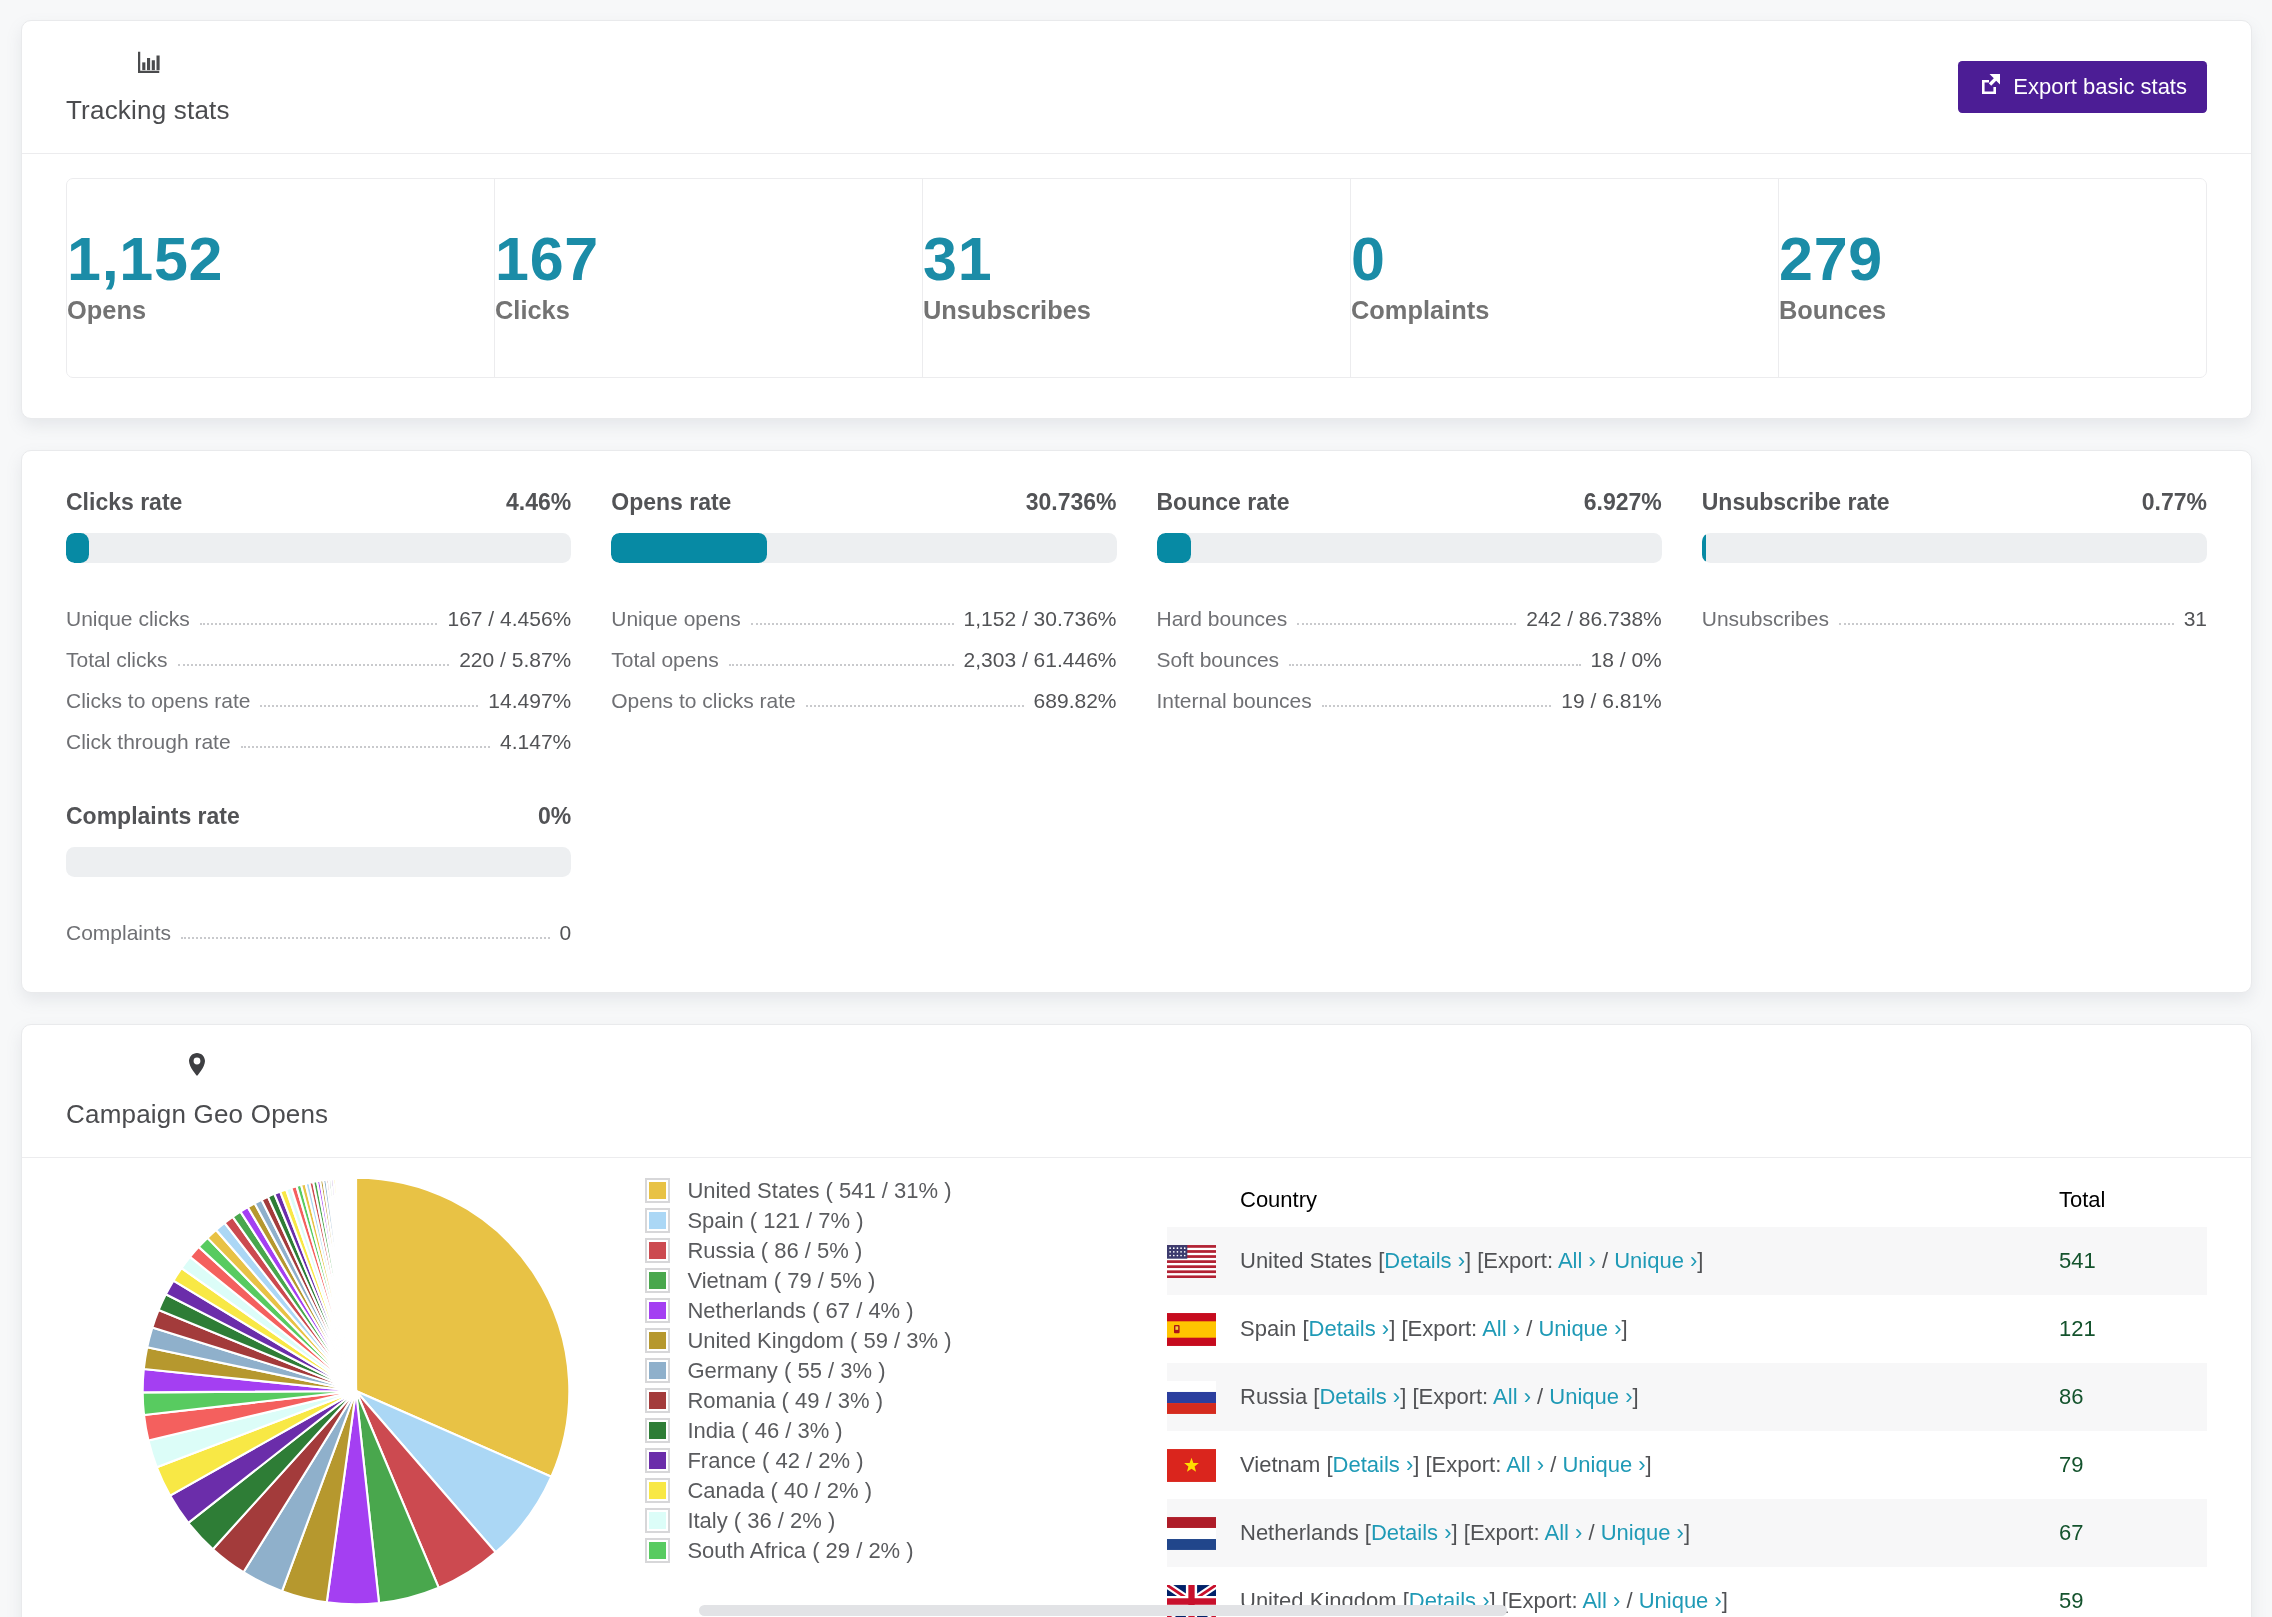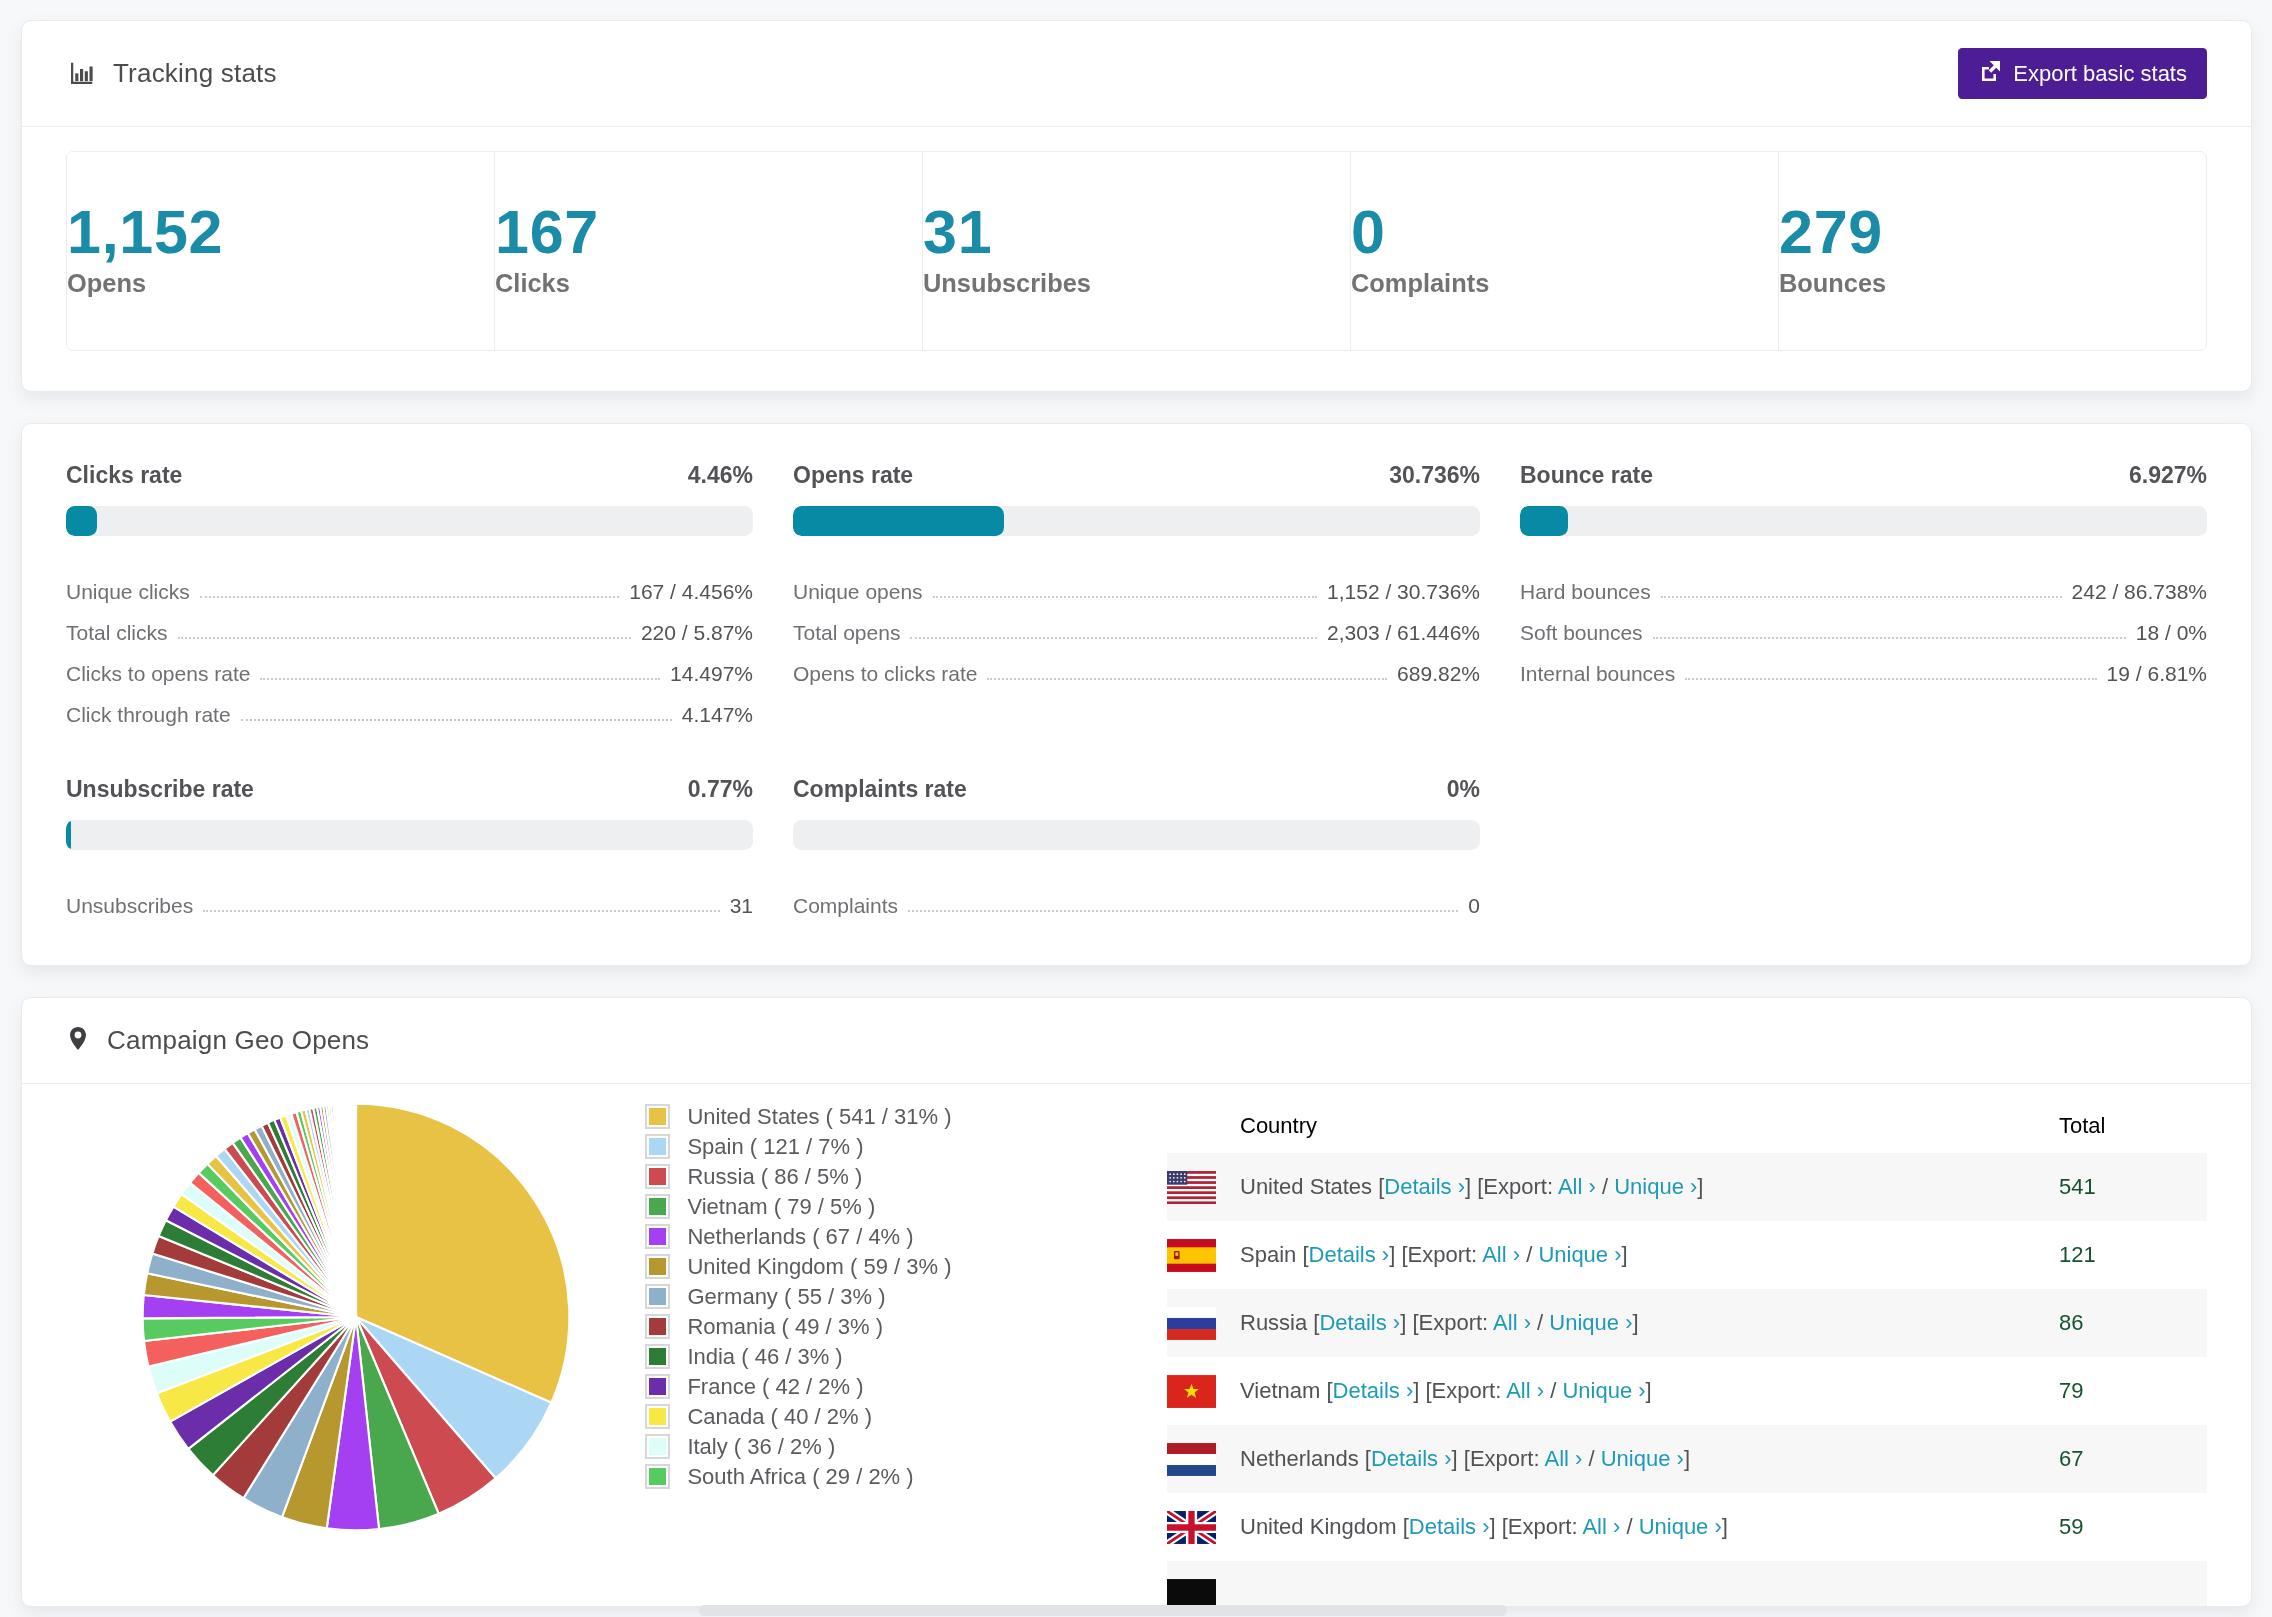--- a/index.html
+++ b/index.html
@@ -17,38 +17,38 @@
     border-radius: 10px;
     box-shadow: 0 7px 15.5px rgba(125,135,150,.14);
     margin-bottom: 31px;
     overflow: hidden;
   }
   
   .card-head {
     display: flex; align-items: center; justify-content: space-between;
     padding: 27px 44px; border-bottom: 0.7px solid #ececee;
   }
-  .head-left { display: flex; align-items: center; gap: 17px; }
+  .head-left { display: flex; align-items: center; gap: 17px; flex-direction: column; }
   .head-title { font-size: 26px; font-weight: 500; color: #4b4c4f; letter-spacing: 0.2px; }
   .head-icon svg { display: block; }
   .btn-teal {
     display: flex; align-items: center; gap: 11.3px;
     background: #4c1d95; color: #fff; border: none; border-radius: 4.2px;
     font-size: 22px; font-family: inherit; padding: 10.6px 20px; cursor: pointer;
   }
   
   .card1-body { padding: 24px 44px 40px; }
   .summary-row { display: flex; border: 0.7px solid #ececee; border-radius: 7px; background:#fff; }
   .sum-cell { flex: 1; padding: 45px 0 52px; }
   .sum-cell + .sum-cell { border-left: 0.7px solid #ececee; }
   .sum-num { font-size: 61px; font-weight: 700; color: #1b8ca7; letter-spacing: 0.7px; }
   .sum-label { font-size: 25.4px; color: #737373; margin-top: 2px; font-weight: bold; }
   
   .card2 { padding: 38px 44px 47px; }
-  .rates-grid { display: grid; grid-template-columns: repeat(3, 1fr); column-gap: 40px; row-gap: 49px; }
+  .rates-grid { display: grid; grid-template-columns: repeat(4, 1fr); column-gap: 40px; row-gap: 49px; }
   .rate-head { display: flex; justify-content: space-between; align-items: baseline;
     font-size: 23px; font-weight: 700; color: #525356; }
   .track { margin-top: 17px; height: 30px; background: #edeff1; border-radius: 8.5px; overflow: hidden; }
   .fill { height: 100%; background: #078aa4; border-radius: 8.5px; }
   .rate-rows { margin-top: 27px; }
   .drow { display: flex; align-items: flex-end; font-size: 21px; height: 41px; }
   .dlabel { color: #6f7074; white-space: nowrap; }
   .leader { flex: 1; border-bottom: 2.1px dotted #c9cacd; margin: 0 10px 6.4px; }
   .dval { color: #525356; white-space: nowrap; }
   

